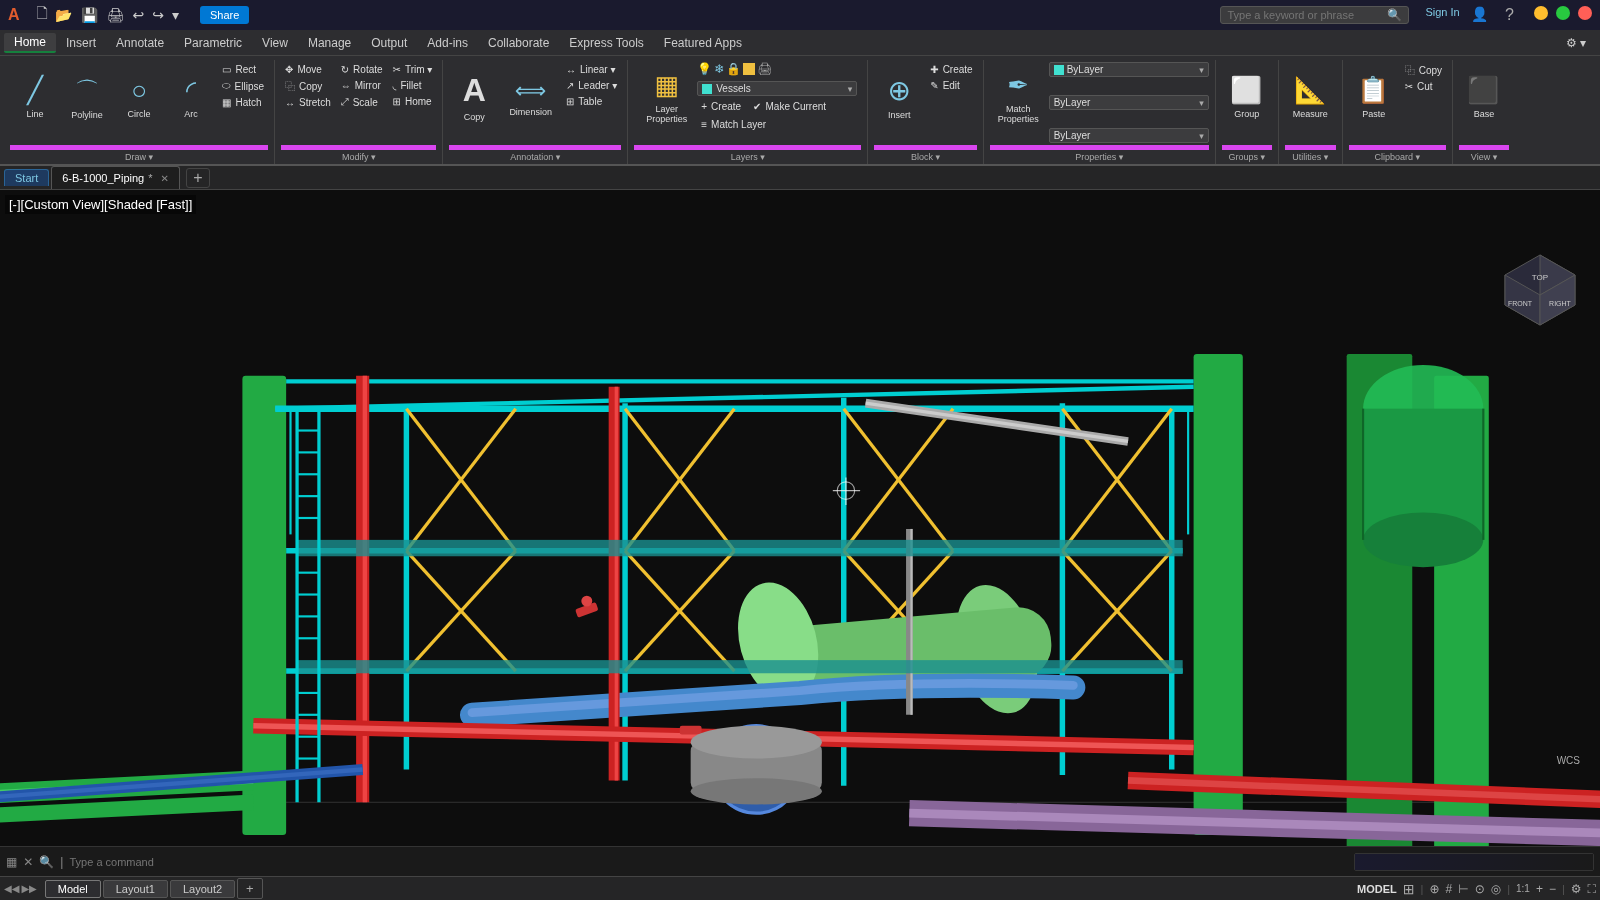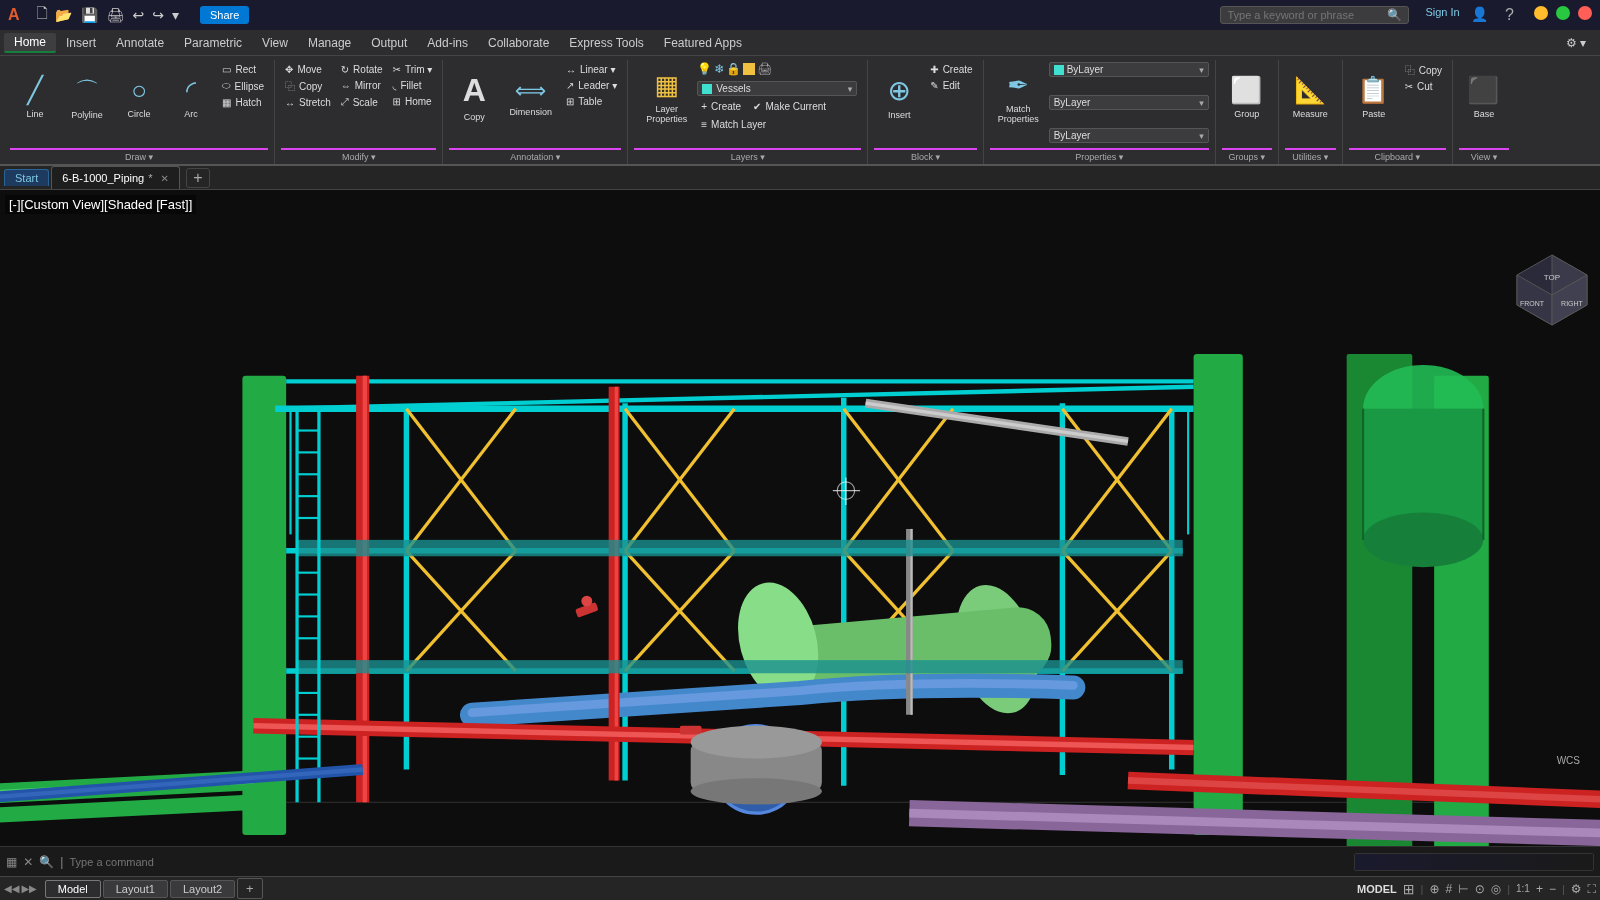--- a/index.html
+++ b/index.html
@@ -37,21 +37,21 @@
       flex: 1; display: flex; align-items: stretch; padding: 4px 4px 0;
       overflow: hidden;
     }
     .ribbon-group {
       display: flex; flex-direction: column; align-items: center; padding: 2px 6px;
       border-right: 1px solid #444; min-width: 60px;
     }
     .ribbon-group:last-child { border-right: none; }
     .ribbon-group-items { display: flex; align-items: flex-start; gap: 2px; flex: 1; }
     .ribbon-group-label {
-      font-size: 9px; color: #aaa; margin-top: 2px; padding-top: 2px; border-top: 2px solid #d946ef;
+      font-size: 9px; color: #aaa; margin-top: 2px; padding-top: 2px; border-top: 5px solid #d946ef;
       width: 100%; text-align: center;
     }
     .ribbon-btn-small {
       display: flex; align-items: center; gap: 4px; cursor: pointer; padding: 2px 4px; border-radius: 2px; color: #ddd; font-size: 10px;
     }
     .ribbon-col { display: flex; flex-direction: column; gap: 1px; }
     .ribbon-large-btn {
       display: flex; flex-direction: column; align-items: center; justify-content: center;
       cursor: pointer; padding: 4px 8px; border-radius: 3px; color: #ddd; min-width: 50px; min-height: 70px;
     }
@@ -65,21 +65,21 @@
     
     #viewport {
       position: relative; background: #1a1a1a; overflow: hidden;
       height: calc(900px - 30px - 26px - 110px - 26px - 30px);
       flex: 1;
     }
     #viewport-label {
       position: absolute; top: 5px; left: 5px; color: #fff; font-size: 13px; background: rgba(0,0,0,0.4); padding: 2px 4px;
     }
     #viewport-nav-cube {
-      position: absolute; top: 60px; right: 8px; width: 80px; height: 80px;
+      position: absolute; top: 60px; right: 20px; width: 80px; height: 80px;
     }
     #wcs-label { position: absolute; bottom: 80px; right: 20px; color: #aaa; font-size: 10px; }
 
     
     #tabsbar {
       height: 24px; background: #252526; display: flex; align-items: center; border-bottom: 1px solid #444; padding: 0 4px; gap: 2px;
     }
     .file-tab {
       display: flex; align-items: center; gap: 4px; padding: 5px 10px; background: #2d2d30; border: 1px solid #444; border-bottom: none; border-top-left-radius: 3px; border-top-right-radius: 3px; cursor: pointer; font-size: 11px; color: #ccc; max-width: 160px;
     }

